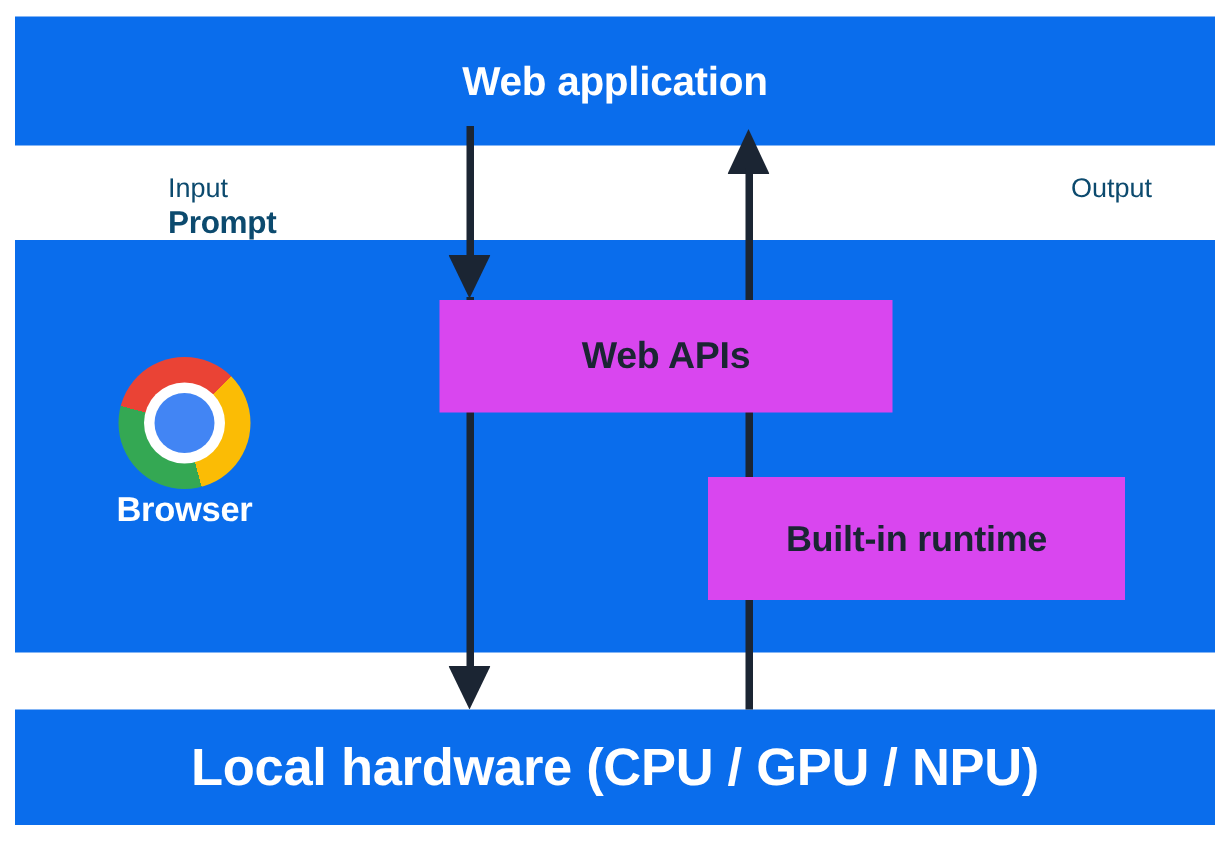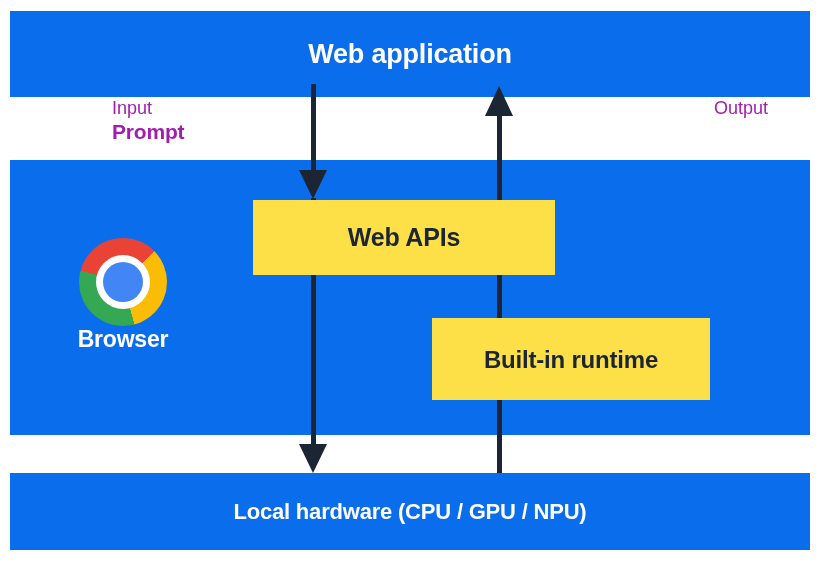--- a/index.html
+++ b/index.html
@@ -18,21 +18,21 @@
   .bar-top{top:11px;height:86px;}
   .bar-bottom{top:473px;height:77px;}
   .bar-middle{
     position:absolute;left:10px;top:160px;width:800px;height:275px;
     background:#0a6dec;z-index:0;
   }
   .bar-label{
     color:#ffffff;font-weight:700;font-size:27px;letter-spacing:-0.2px;
   }
   
-  .io-block{position:absolute;top:97px;line-height:23px;color:#a21caf;}
+  .io-block{position:absolute;top:114px;line-height:23px;color:#0c4a6e;}
   .io-left{left:112px;text-align:left;}
   .io-right{right:52px;text-align:right;}
   .io-title{font-size:18px;font-weight:400;display:block;}
   .io-value{font-size:21px;font-weight:700;display:block;letter-spacing:-0.2px;}
   
   .arrow-line{
     position:absolute;width:5px;background:#1b2533;z-index:1;
   }
   .arrow-head{
     position:absolute;width:28px;height:30px;background:#1b2533;z-index:1;
@@ -40,23 +40,23 @@
   .head-down{clip-path:polygon(0 0,100% 0,50% 100%);}
   .head-up{clip-path:polygon(50% 0,100% 100%,0 100%);}
   .down-line-1{left:311px;top:84px;height:88px;}
   .down-head-1{left:299px;top:170px;height:29px;}
   .down-line-2{left:311px;top:198px;height:248px;}
   .down-head-2{left:299px;top:444px;height:29px;}
   .up-head{left:485px;top:86px;height:30px;}
   .up-line{left:497px;top:112px;height:361px;}
   
   .ybox{
-    position:absolute;background:#fde047;z-index:2;
+    position:absolute;background:#d946ef;z-index:2;
     display:flex;flex-direction:column;align-items:center;justify-content:center;
-    color:#1b2533;font-weight:700;text-align:center;letter-spacing:-0.2px;
+    color:#1b2533;font-weight:700;text-align:center;letter-spacing:-0.2px;margin-left:40px;
   }
   .ybox-webapis{left:253px;top:200px;width:302px;height:75px;font-size:25px;}
   .ybox-builtin{left:432px;top:318px;width:278px;height:82px;font-size:24px;line-height:31px;}
   
   .browser-block{
     position:absolute;left:43px;top:238px;width:160px;z-index:1;
     display:flex;flex-direction:column;align-items:center;
   }
   .chrome-icon{
     width:88px;height:88px;border-radius:50%;
@@ -67,21 +67,21 @@
     position:absolute;left:17px;top:17px;width:54px;height:54px;
     border-radius:50%;background:#ffffff;
   }
   .chrome-core{
     position:absolute;left:24px;top:24px;width:40px;height:40px;
     border-radius:50%;background:#4285f4;
   }
   .browser-label{
     margin-top:0;color:#ffffff;font-weight:700;font-size:23px;letter-spacing:-0.2px;
   }
-  .bottom-label{font-size:22px;}
+  .bottom-label{font-size:35px;}
 </style>
 </head>
 <body>
 
 <div class="canvas">
 
   <div class="bar bar-top">
     <span class="bar-label">Web application</span>
   </div>
 

